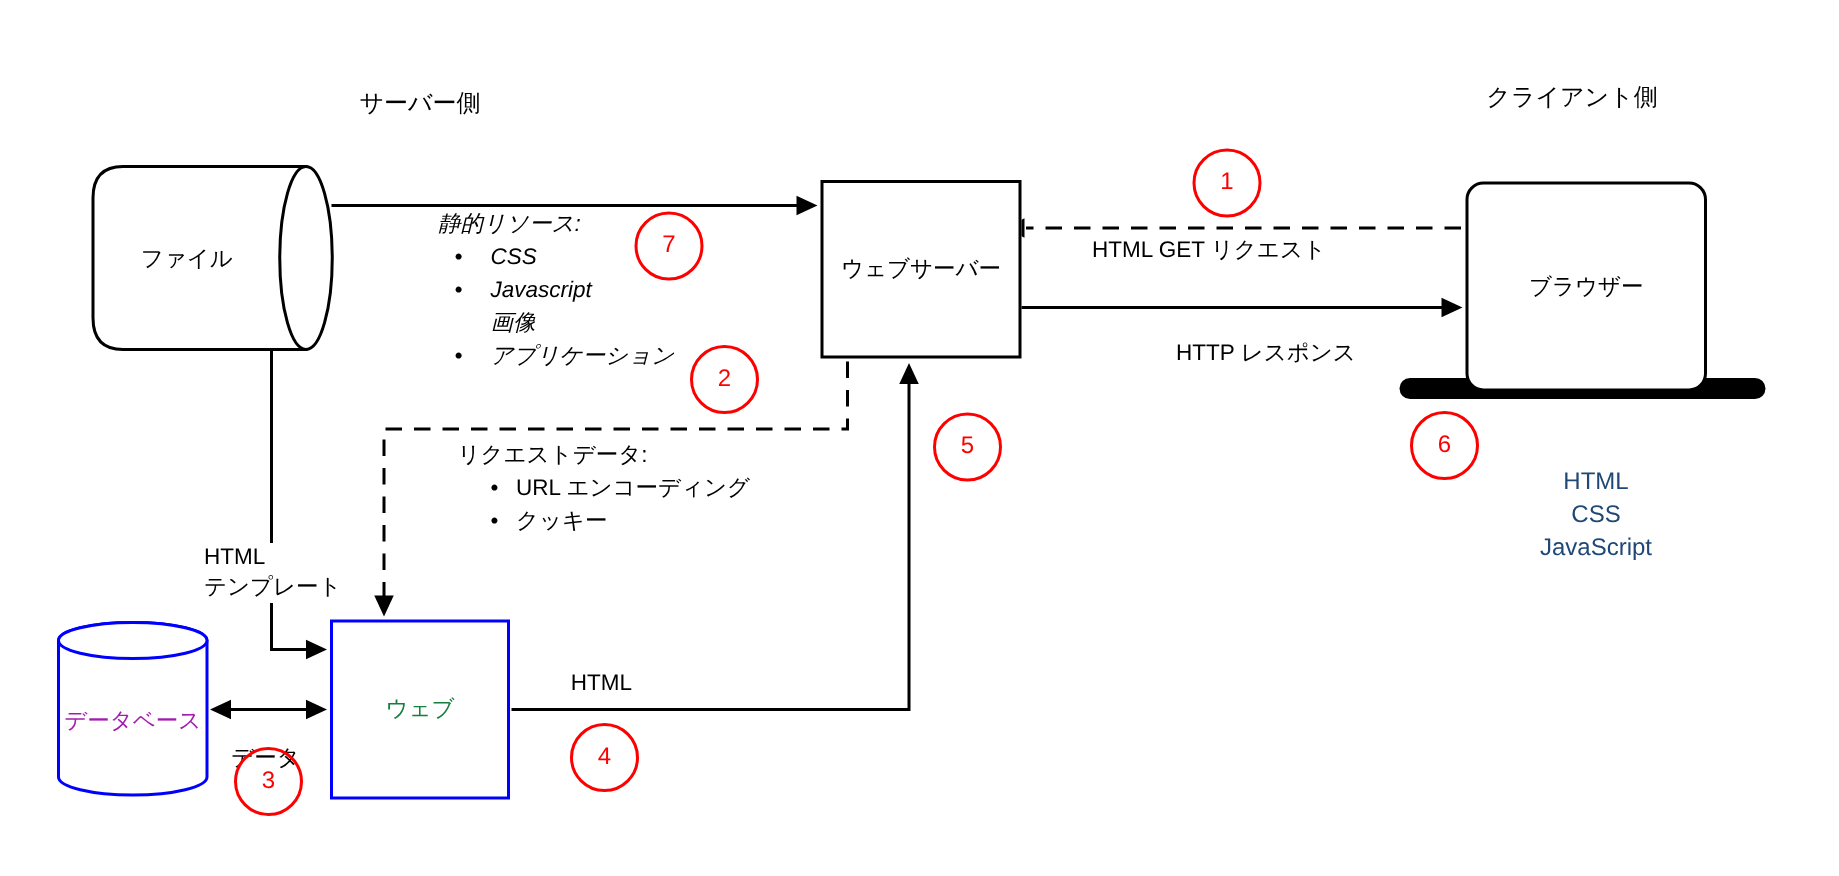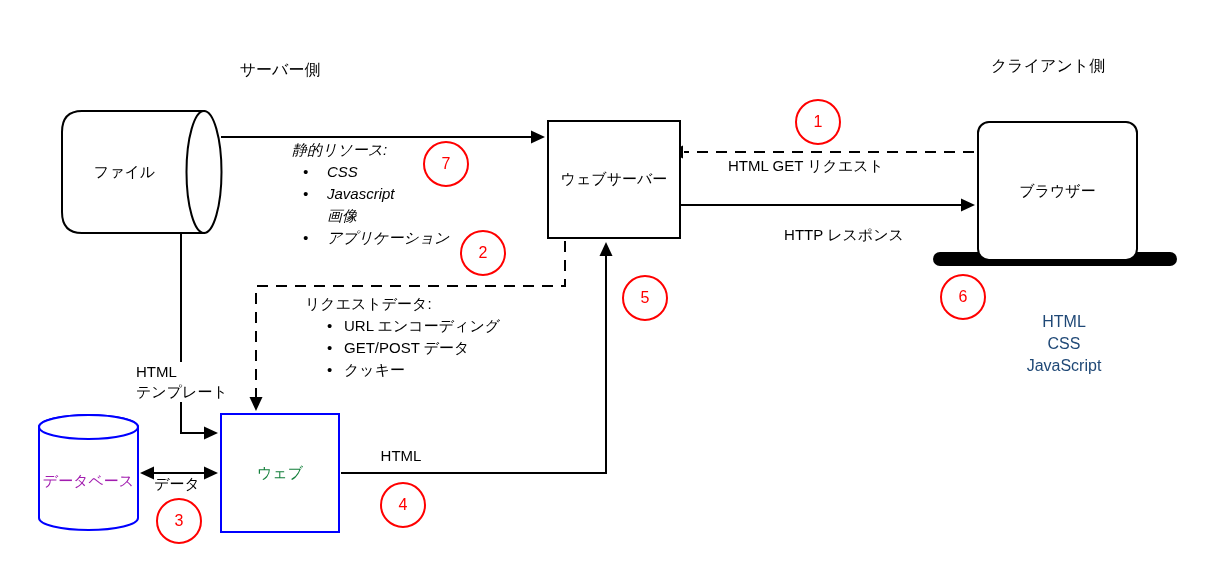--- a/index.html
+++ b/index.html
@@ -109,34 +109,31 @@
         <span>アプリケーション</span>
       </div>
   </div>
 
   <div class="txt-block" style="left:264px;top:293px;margin-left:41px;">
     <div>リクエストデータ:</div>
     <div class="li req-li">
         <span>URL エンコーディング</span>
       </div>
     <div class="li req-li">
-        <span>GET/POST データ</span>
-      </div>
-    <div class="li req-li">
         <span>クッキー</span>
       </div>
   </div>
 
   <div class="edge-lbl center" style="left:706px;top:157px;width:200px;">HTML GET リクエスト</div>
   <div class="edge-lbl center" style="left:744px;top:208px;width:200px;margin-top:18px;">HTTP レスポンス</div>
   <div class="edge-lbl tpl-lbl" style="left:134px;top:362px;">
     <div>HTML</div>
     <div>テンプレート</div>
   </div>
-  <div class="edge-lbl center" style="left:150px;top:475px;width:54px;">データ</div>
+  <div class="edge-lbl center" style="left:150px;top:496px;width:54px;">データ</div>
   <div class="edge-lbl center" style="left:361px;top:447px;width:80px;">HTML</div>
 
   <div class="abs center out-blue" style="left:984px;top:311px;width:160px;">
     <div>HTML</div>
     <div>CSS</div>
     <div>JavaScript</div>
   </div>
 
   <div class="step-circle" style="left:795px;top:99px;">
       <span>1</span>

